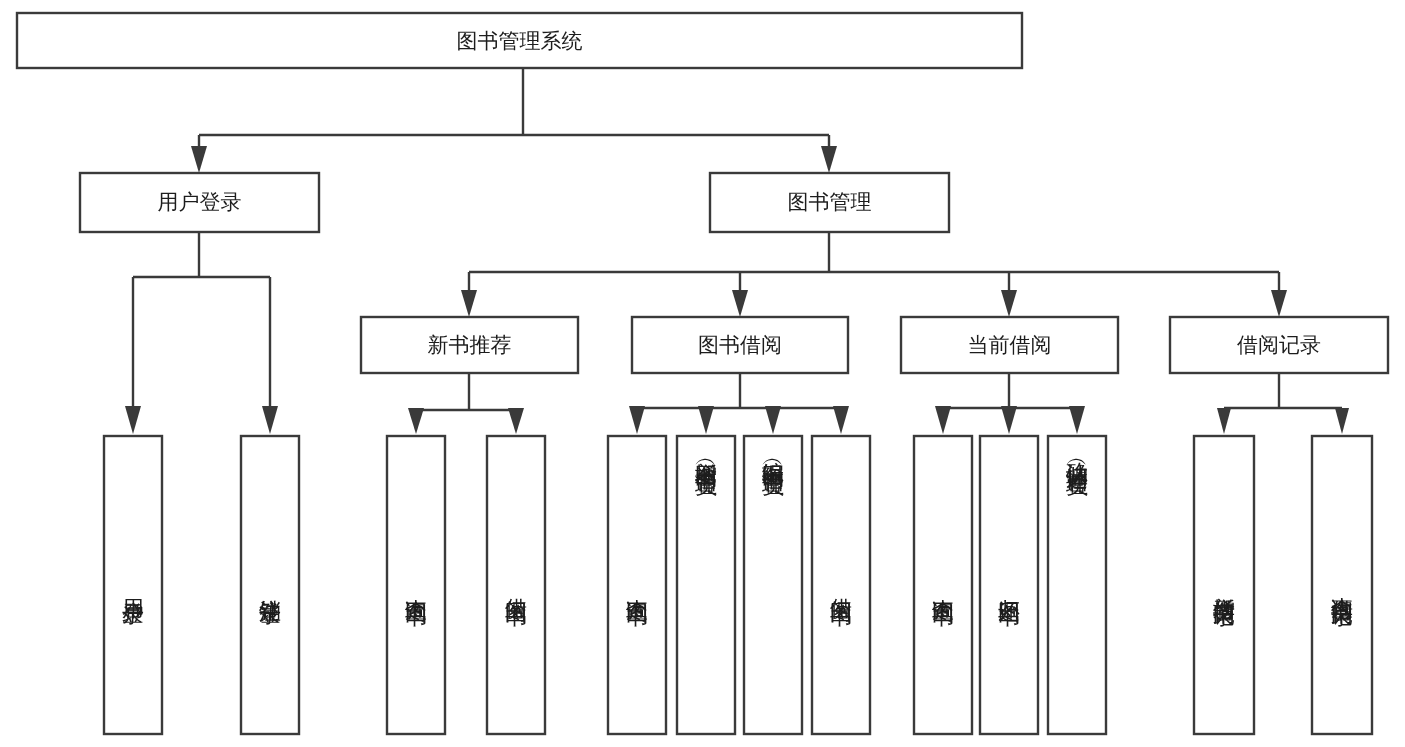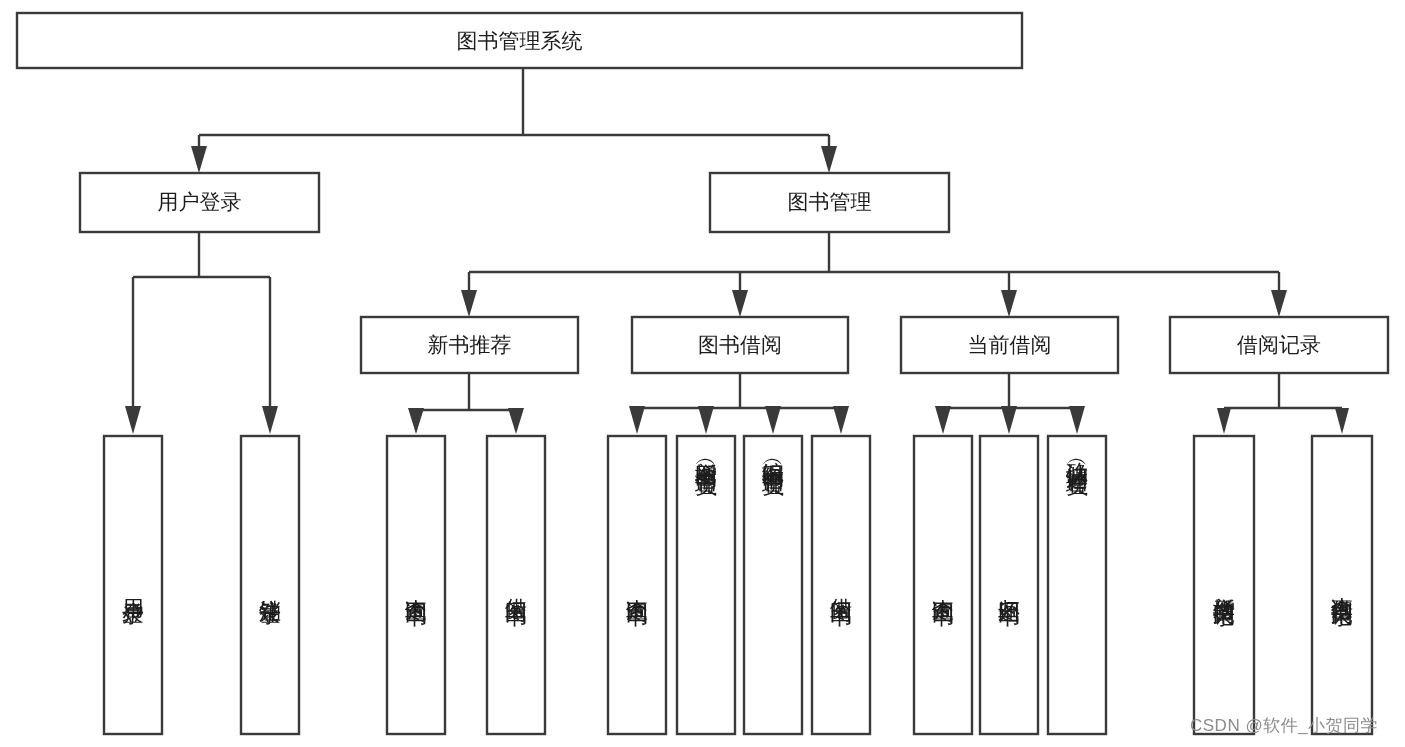--- a/index.html
+++ b/index.html
@@ -233,14 +233,13 @@
   <div class="vlabel-wrap" style="left:1048px; top:436px; width:58px; height:298px; align-items:flex-start;">
     <span class="node-label-v" style="position:static; padding-top:8px;">确认归还（管理员）</span>
   </div>
   <div class="vlabel-wrap" style="left:1194px; top:436px; width:60px; height:298px;">
     <span class="node-label-v" style="position:static;">新增借阅记录</span>
   </div>
   <div class="vlabel-wrap" style="left:1312px; top:436px; width:60px; height:298px;">
     <span class="node-label-v" style="position:static;">查询借阅记录</span>
   </div>
 
-  <div class="watermark">CSDN @软件_小贺同学</div>
 </div>
 
 </body></html>

